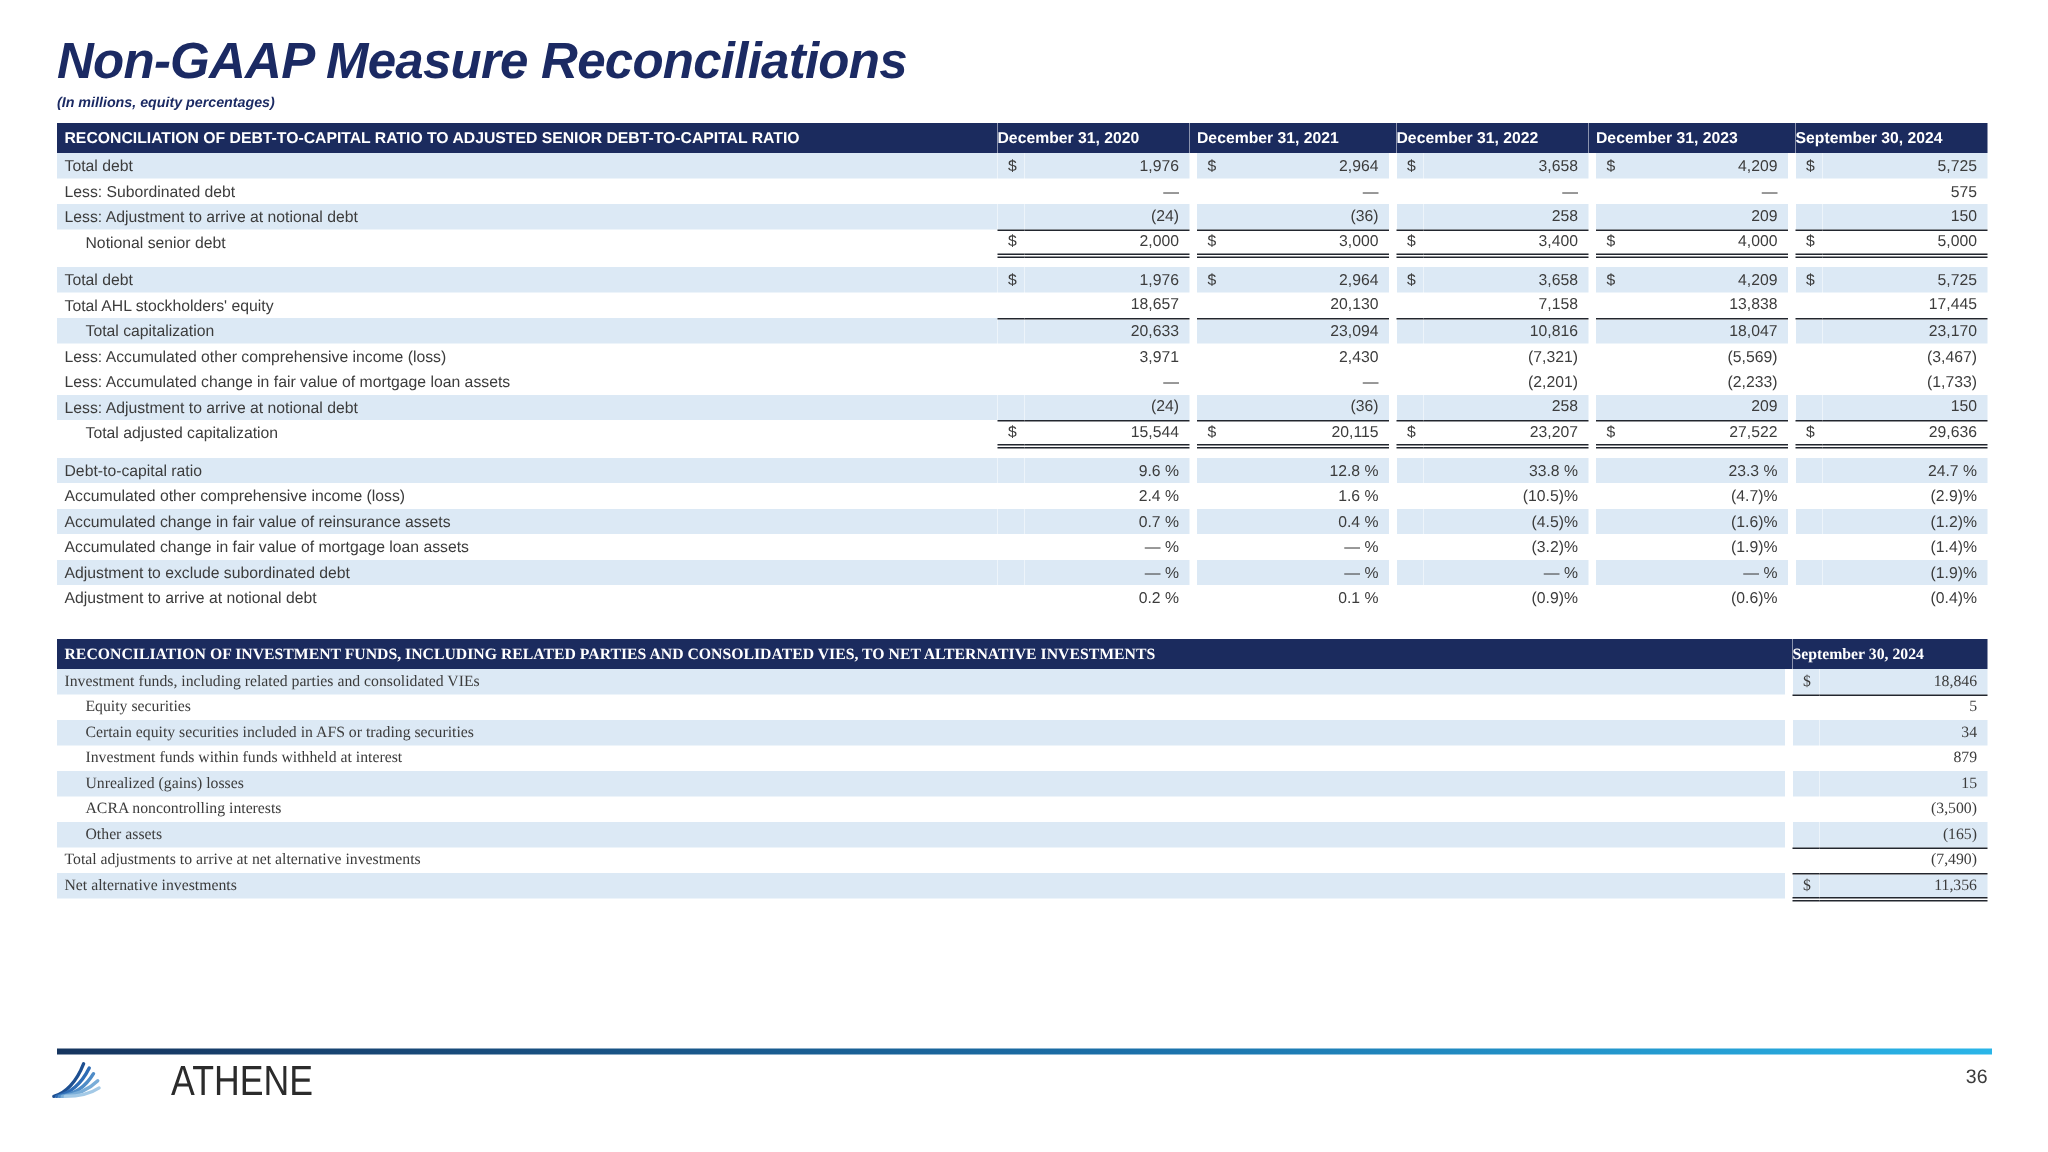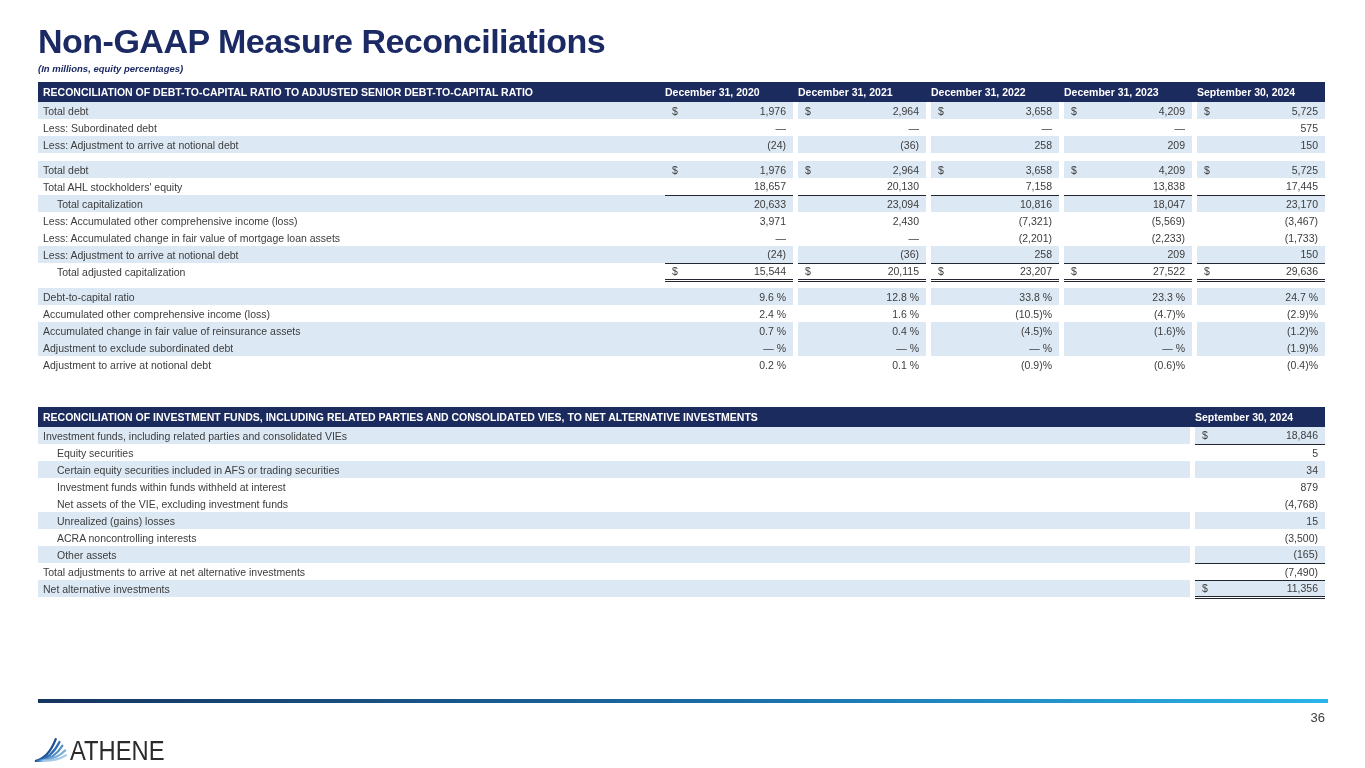--- a/index.html
+++ b/index.html
@@ -1,45 +1,45 @@
 <!DOCTYPE html>
 <html style="--navy: #1b2b5e; --navy-dark: #1b2a63; --stripe: #dce9f5; --rule: #22262e; --grad-start: #16355f; --grad-end: #2ab5e8;"><head>
 <meta charset="utf-8">
 <style>
   * { margin:0; padding:0; box-sizing:border-box; }
   html,body { background:#ffffff; font-family:"Liberation Sans", sans-serif; }
   .slide { position:relative; width:1365px; height:768px; background:#fff; overflow:hidden; }
   .content { padding:20px 38px 0 38px; }
 
-  .title { font-size:34px; font-weight:bold; color:var(--navy-dark); letter-spacing:-0.5px; line-height:42px; }
+  .title { font-size:34px; font-weight:bold; color:var(--navy-dark); letter-spacing:-0.5px; line-height:42px;font-style:italic; }
   .subtitle { font-size:9.5px; font-weight:bold; font-style:italic; color:var(--navy-dark); margin-top:1px; }
 
   table.fin { border-collapse:collapse; table-layout:fixed; margin-top:8px; }
-  table.fin2 { margin-top:34px; }
+  table.fin2 { margin-top:19px;font-family:Liberation Serif, serif; }
   .fin th, .fin td { height:17px; font-size:10.5px; vertical-align:middle; white-space:nowrap; overflow:hidden; }
   .fin thead th { height:20px; background:var(--navy); color:#ffffff; font-weight:bold; }
   th.hlbl { text-align:left; padding-left:5px; }
   th.hsp { background:#ffffff; }
   th.hdate { text-align:left; }
 
   td.lbl { text-align:left; padding-left:5px; color:#3c3c3c; }
   td.ind { padding-left:19px; }
   td.sh  { background:var(--stripe); }
   td.dol { text-align:left; padding-left:7px; color:#3c3c3c; }
   td.num { text-align:right; padding-right:7px; color:#3c3c3c; }
   tr.gaprow td { height:8px; background:#fff; }
 
   .rt  { border-top:1px solid var(--rule); }
   .rtk { border-top:2px solid var(--rule); }
   .rb  { border-bottom:1px solid var(--rule); }
   .rbd { border-bottom:3px double var(--rule); }
 
   .footer-line { position:absolute; left:38px; width:1290px; top:699px; height:4px;
     background:linear-gradient(90deg, var(--grad-start) 0%, #1b6fa8 55%, var(--grad-end) 100%); }
-  .logo { position:absolute; left:34px; top:736px; display:flex; align-items:center; }
+  .logo { position:absolute; left:34px; top:706px; display:flex; align-items:center;gap:44px; }
   .swoosh { display:block; margin-right:2px; margin-bottom:2px; }
   .wordmark { font-size:27px; font-weight:400; color:#2b2b2b; letter-spacing:0px;
     transform:scale(0.88,1.04); transform-origin:left bottom; line-height:30px; }
   .pagenum { position:absolute; right:40px; top:710px; font-size:13px; color:#3c3c3c;text-align:center; }
 </style>
 </head>
 <body>
 
 <div class="slide">
   <div class="content">
@@ -128,20 +128,38 @@
             <td class="sp"></td>
             <td class="dol sh"></td>
             <td class="num sh">258</td>
             <td class="sp"></td>
             <td class="dol sh"></td>
             <td class="num sh">209</td>
             <td class="sp"></td>
             <td class="dol sh"></td>
             <td class="num sh">150</td>
           </tr>
+          <tr>
+            <td class="lbl ind">Notional senior debt</td>
+            <td class="sp"></td>
+            <td class="dol rt rbd">$</td>
+            <td class="num rt rbd">2,000</td>
+            <td class="sp"></td>
+            <td class="dol rt rbd">$</td>
+            <td class="num rt rbd">3,000</td>
+            <td class="sp"></td>
+            <td class="dol rt rbd">$</td>
+            <td class="num rt rbd">3,400</td>
+            <td class="sp"></td>
+            <td class="dol rt rbd">$</td>
+            <td class="num rt rbd">4,000</td>
+            <td class="sp"></td>
+            <td class="dol rt rbd">$</td>
+            <td class="num rt rbd">5,000</td>
+          </tr>
           <tr class="gaprow">
             <td colspan="16"></td>
           </tr>
           <tr>
             <td class="lbl sh">Total debt</td>
             <td class="sp sh"></td>
             <td class="dol sh">$</td>
             <td class="num sh">1,976</td>
             <td class="sp"></td>
             <td class="dol sh">$</td>
@@ -313,20 +331,38 @@
             <td class="num sh">0.4 %</td>
             <td class="sp"></td>
             <td class="dol sh"></td>
             <td class="num sh">(4.5)%</td>
             <td class="sp"></td>
             <td class="dol sh"></td>
             <td class="num sh">(1.6)%</td>
             <td class="sp"></td>
             <td class="dol sh"></td>
             <td class="num sh">(1.2)%</td>
+          </tr>
+          <tr>
+            <td class="lbl">Accumulated change in fair value of mortgage loan assets</td>
+            <td class="sp"></td>
+            <td class="dol"></td>
+            <td class="num">— %</td>
+            <td class="sp"></td>
+            <td class="dol"></td>
+            <td class="num">— %</td>
+            <td class="sp"></td>
+            <td class="dol"></td>
+            <td class="num">(3.2)%</td>
+            <td class="sp"></td>
+            <td class="dol"></td>
+            <td class="num">(1.9)%</td>
+            <td class="sp"></td>
+            <td class="dol"></td>
+            <td class="num">(1.4)%</td>
           </tr>
           <tr>
             <td class="lbl sh">Adjustment to exclude subordinated debt</td>
             <td class="sp sh"></td>
             <td class="dol sh"></td>
             <td class="num sh">— %</td>
             <td class="sp"></td>
             <td class="dol sh"></td>
             <td class="num sh">— %</td>
             <td class="sp"></td>
@@ -391,26 +427,20 @@
             <td class="lbl sh ind">Certain equity securities included in AFS or trading securities</td>
             <td class="sp"></td>
             <td class="dol sh"></td>
             <td class="num sh">34</td>
           </tr>
           <tr>
             <td class="lbl ind">Investment funds within funds withheld at interest</td>
             <td class="sp"></td>
             <td class="dol"></td>
             <td class="num">879</td>
-          </tr>
-          <tr>
-            <td class="lbl ind">Net assets of the VIE, excluding investment funds</td>
-            <td class="sp"></td>
-            <td class="dol"></td>
-            <td class="num">(4,768)</td>
           </tr>
           <tr>
             <td class="lbl sh ind">Unrealized (gains) losses</td>
             <td class="sp"></td>
             <td class="dol sh"></td>
             <td class="num sh">15</td>
           </tr>
           <tr>
             <td class="lbl ind">ACRA noncontrolling interests</td>
             <td class="sp"></td>

